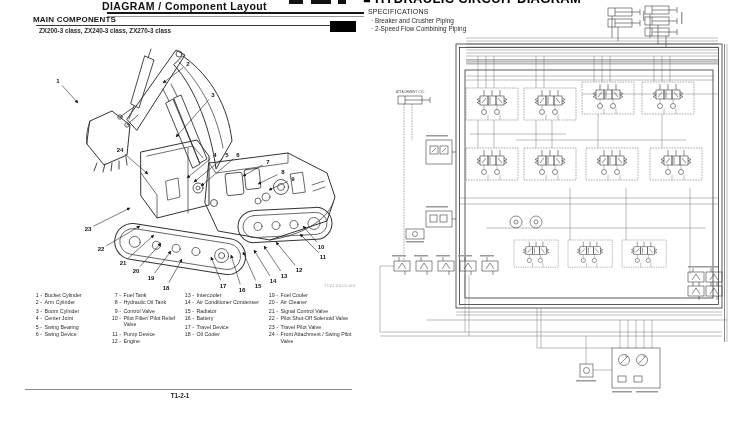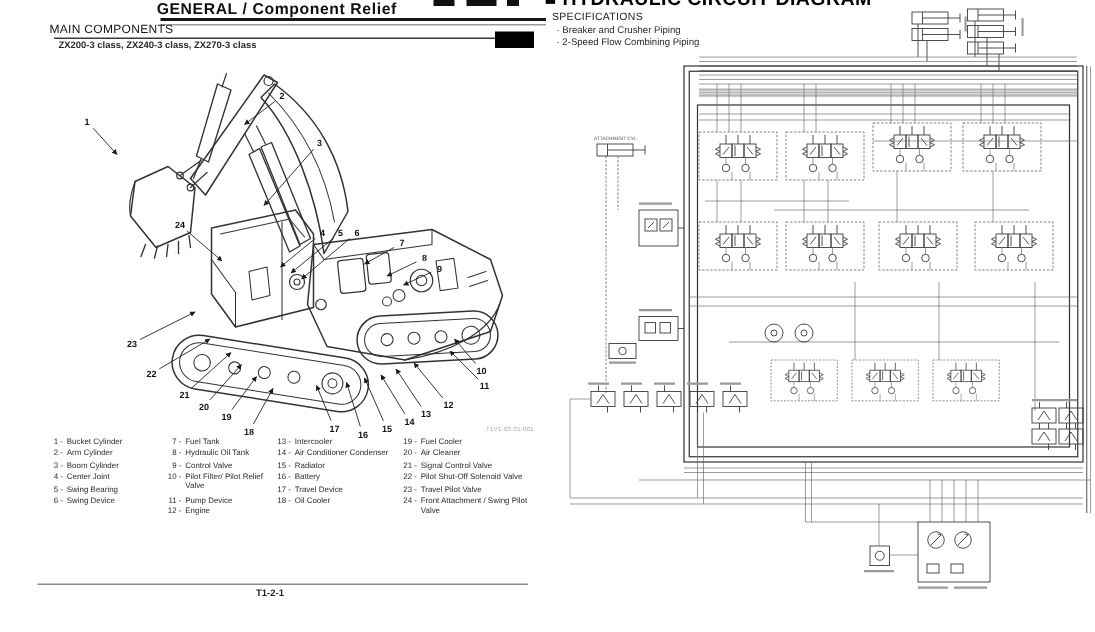--- a/index.html
+++ b/index.html
@@ -6,21 +6,21 @@
   body{
     width:730px;height:421px;background:#ffffff;position:relative;overflow:hidden;
     font-family:"Liberation Sans",sans-serif;color:#1a1a1a;
   }
   .abs{position:absolute;}
   
   .hdr-title{left:62px;top:0;width:245px;text-align:center;font-size:10.5px;font-weight:bold;letter-spacing:.4px;color:#101010;white-space:nowrap;}
   .hdr-rule{left:107px;top:12px;width:257px;border-top:2.2px solid #161616;}
   .hdr-rule2{left:107px;top:15.5px;width:257px;border-top:1px solid #9a9a9a;}
   .frag{top:0;height:4px;background:#111;}
-  .sec-title{left:33px;top:15px;font-size:8px;font-weight:normal;letter-spacing:.2px;color:#151515;white-space:nowrap;}
+  .sec-title{left:33px;top:15px;font-size:8px;font-weight:bold;letter-spacing:.2px;color:#151515;white-space:nowrap;}
   .sec-rule{left:36px;top:25px;width:314px;border-top:1px solid #3a3a3a;}
   .sec-sub{left:39px;top:26.5px;font-size:6.3px;font-weight:bold;color:#2a2a2a;white-space:nowrap;}
   .marker-box{left:330px;top:21px;width:26px;height:11px;background:#000;}
   .exc-wrap{left:30px;top:45px;width:330px;height:248px;}
   .fig-code{left:296px;top:283px;width:60px;font-size:4px;color:#a8a8a8;text-align:right;letter-spacing:.2px;}
   .parts{left:30px;top:292px;width:334px;display:flex;font-size:5.3px;line-height:1.2;color:#2c2c2c;}
   .pcol{flex:none;}
   .pcol:nth-child(1){width:79px;}
   .pcol:nth-child(2){width:73px;}
   .pcol:nth-child(3){width:84px;}
@@ -44,21 +44,21 @@
   .fr{fill:none;stroke:#333;stroke-width:.8;}
   .dash{fill:none;stroke:#555;stroke-width:.5;stroke-dasharray:1.6 1.1;}
   .speck{fill:#9a9a9a;}
   .tin{font-size:3.2px;fill:#555;font-family:"Liberation Sans",sans-serif;}
   .ldr{stroke:#222;stroke-width:.6;fill:none;}
   .cnum{font-size:6px;font-weight:bold;fill:#111;font-family:"Liberation Sans",sans-serif;}
 </style>
 </head>
 <body>
 
-<div class="abs hdr-title">GENERAL / Component Relief</div>
+<div class="abs hdr-title">DIAGRAM / Component Layout</div>
 <div class="abs hdr-rule"></div>
 <div class="abs hdr-rule2"></div>
 <div class="abs frag" style="left:289px;width:14px;"></div>
 <div class="abs frag" style="left:311px;width:20px;"></div>
 <div class="abs frag" style="left:338px;width:8px;"></div>
 
 <div class="abs sec-title">MAIN COMPONENTS</div>
 <div class="abs sec-rule"></div>
 <div class="abs sec-sub">ZX200-3 class, ZX240-3 class, ZX270-3 class</div>
 <div class="abs marker-box"></div>

